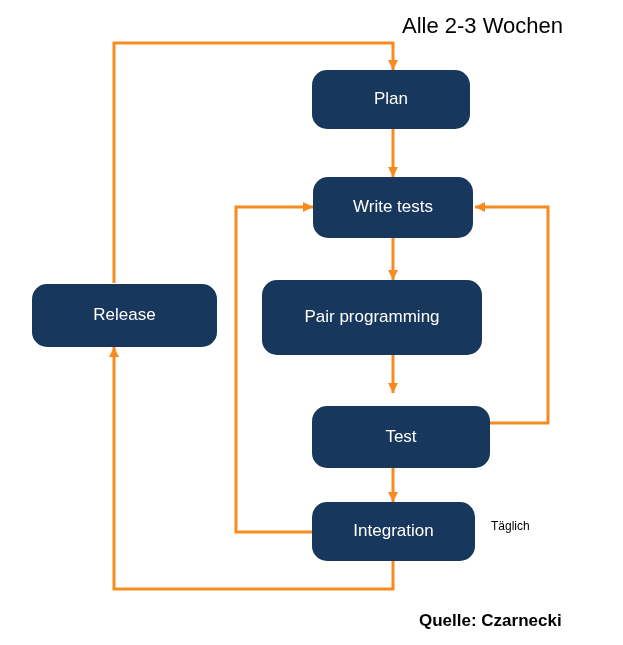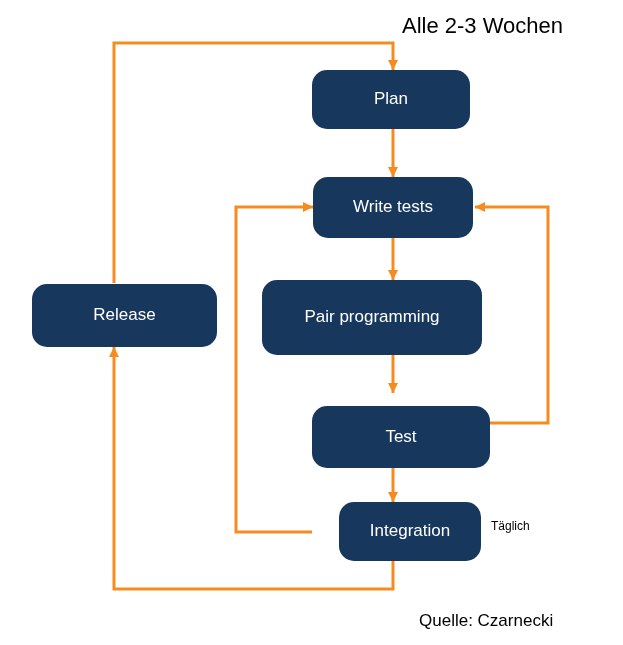--- a/index.html
+++ b/index.html
@@ -44,27 +44,27 @@
     text-align: center;
     white-space: nowrap;
   }
   .note {
     position: absolute;
     color: var(--note-text, #000000);
     white-space: nowrap;
   }
   .note-cycle  { left: 402px; top: 13px;  font-size: 22px; }
   .note-daily  { left: 491px; top: 519px; font-size: 12px; }
-  .note-source { left: 419px; top: 611px; font-size: 17px; }
+  .note-source { left: 419px; top: 611px; font-size: 17px; font-weight: bold; }
 
   .node-plan        { left: 312px; top: 70px;  width: 158px; height: 59px; }
   .node-write-tests { left: 313px; top: 177px; width: 160px; height: 61px; }
   .node-pair        { left: 262px; top: 280px; width: 220px; height: 75px; }
   .node-test        { left: 312px; top: 393px; width: 178px; height: 62px; margin-top: 13px; }
-  .node-integration { left: 312px; top: 502px; width: 142px; height: 59px; margin-left: 27px; }
+  .node-integration { left: 312px; top: 502px; width: 163px; height: 59px; }
   .node-release     { left: 32px;  top: 284px; width: 185px; height: 63px; }
 </style>
 </head>
 <body>
 
 <div class="canvas">
 
   <svg class="arrows" viewBox="0 0 623 645" xmlns="http://www.w3.org/2000/svg">
     <defs>
       <marker id="ah" viewBox="0 0 12 12" refX="11" refY="6" markerWidth="12" markerHeight="12" markerUnits="userSpaceOnUse" orient="auto">

